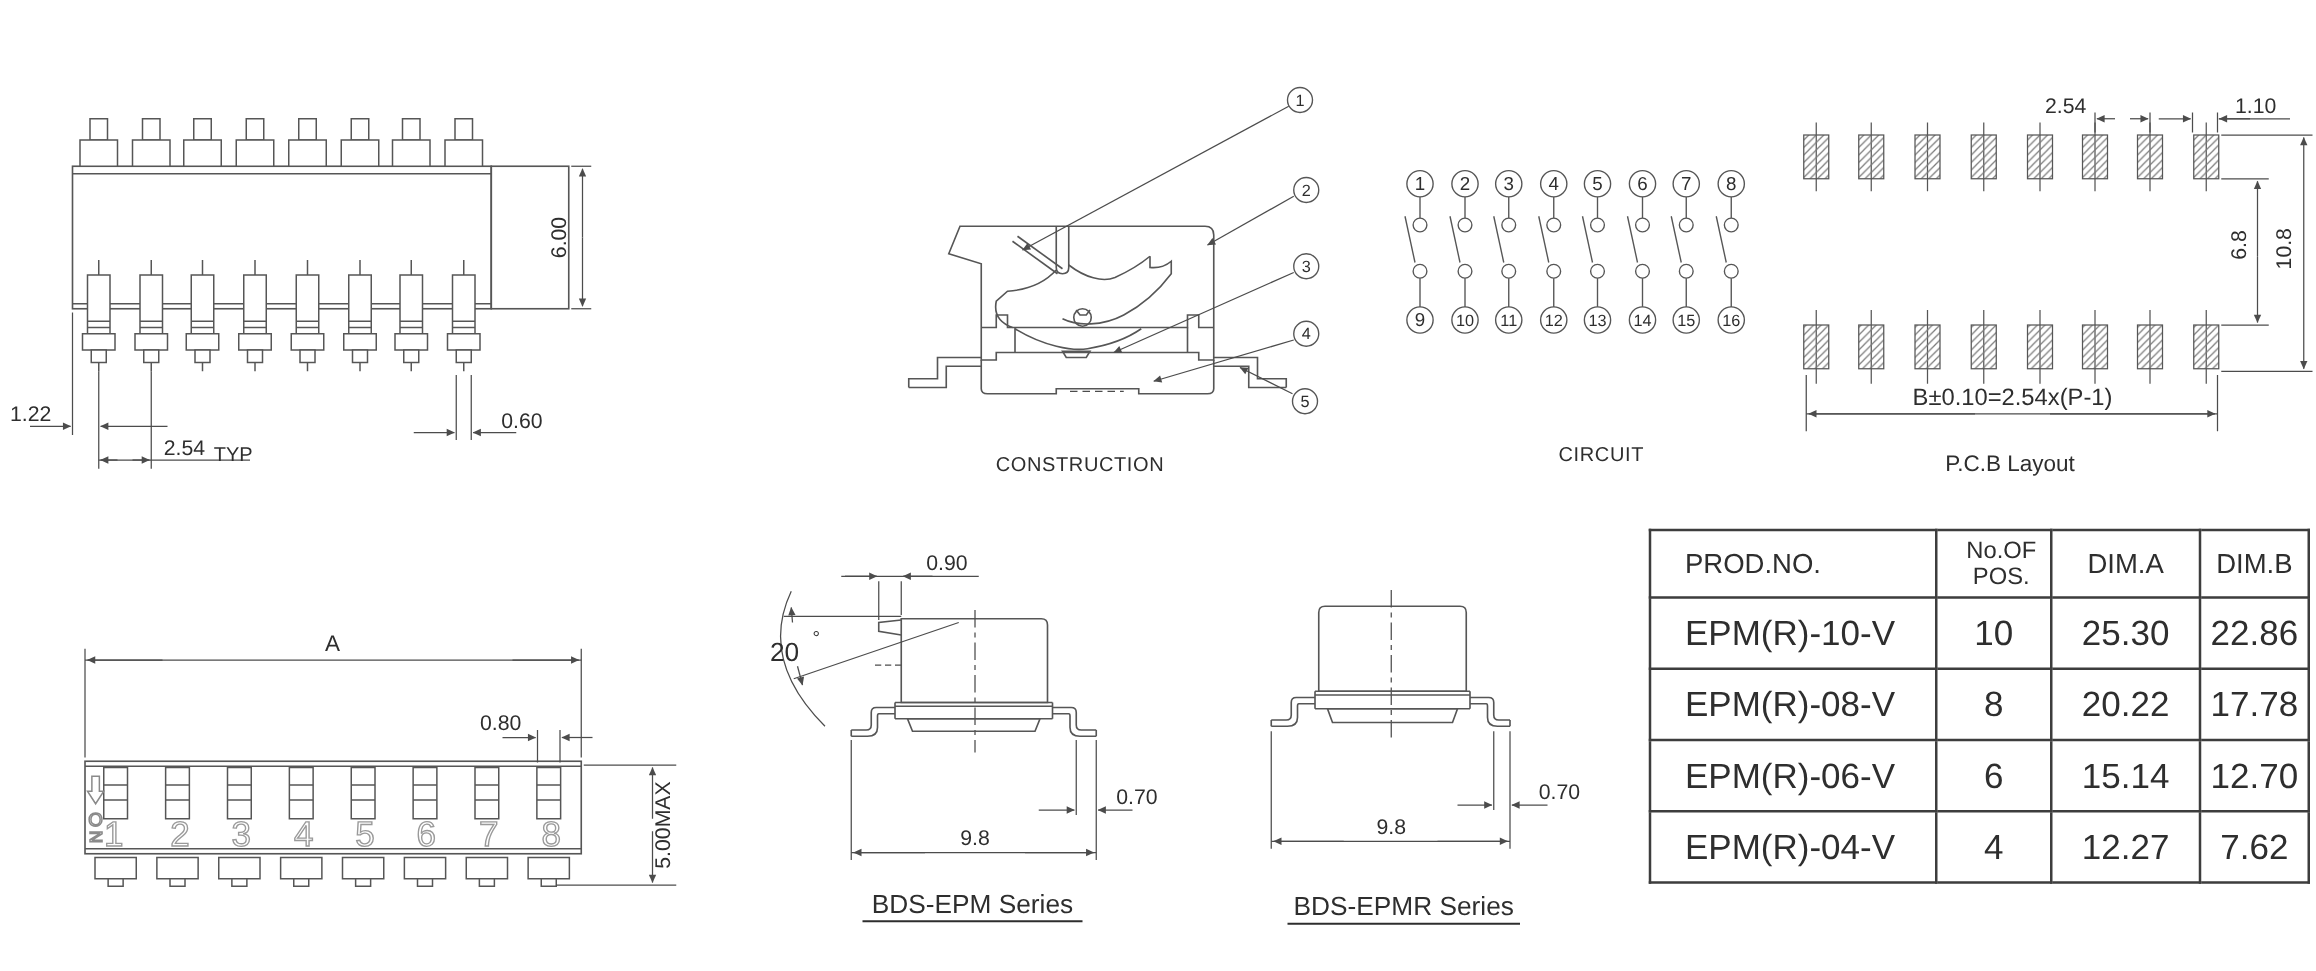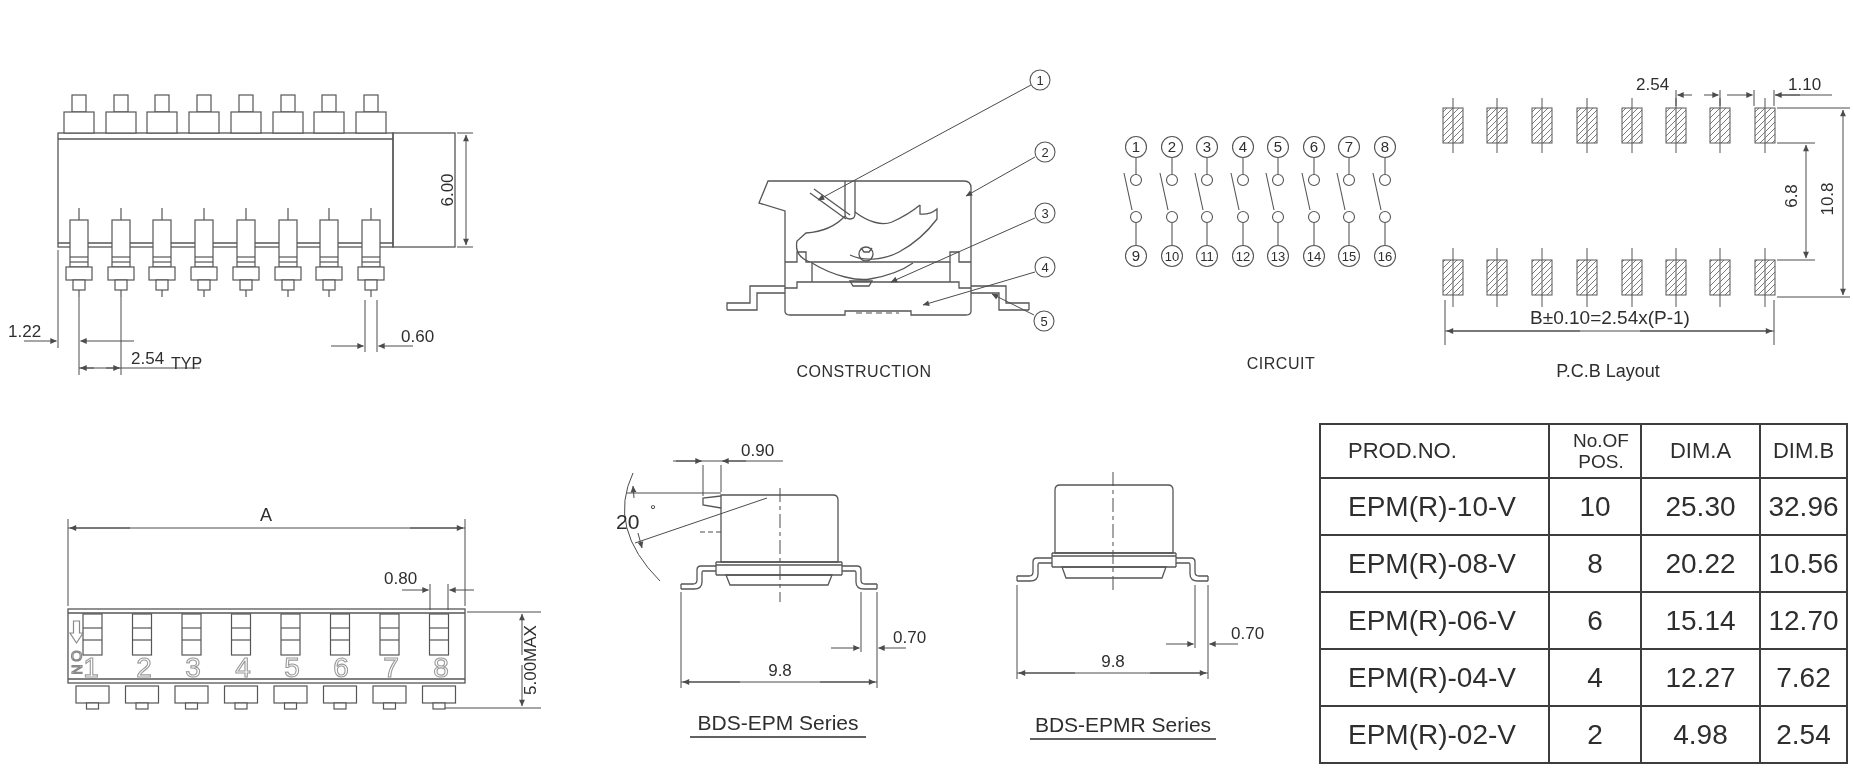--- a/index.html
+++ b/index.html
@@ -366,43 +366,37 @@
         <td class="c-pos"><span>No.OF</span><br><span>POS.</span></td>
         <td class="c-dima">DIM.A</td>
         <td class="c-dimb">DIM.B</td>
       </tr>
     </thead>
     <tbody>
       <tr>
         <td class="c-prod">EPM(R)-10-V</td>
         <td class="c-pos">10</td>
         <td class="c-dima">25.30</td>
-        <td class="c-dimb">32.96</td>
+        <td class="c-dimb">22.86</td>
       </tr>
       <tr>
         <td class="c-prod">EPM(R)-08-V</td>
         <td class="c-pos">8</td>
         <td class="c-dima">20.22</td>
-        <td class="c-dimb">10.56</td>
+        <td class="c-dimb">17.78</td>
       </tr>
       <tr>
         <td class="c-prod">EPM(R)-06-V</td>
         <td class="c-pos">6</td>
         <td class="c-dima">15.14</td>
         <td class="c-dimb">12.70</td>
       </tr>
       <tr>
         <td class="c-prod">EPM(R)-04-V</td>
         <td class="c-pos">4</td>
         <td class="c-dima">12.27</td>
         <td class="c-dimb">7.62</td>
       </tr>
-      <tr>
-        <td class="c-prod">EPM(R)-02-V</td>
-        <td class="c-pos">2</td>
-        <td class="c-dima">4.98</td>
-        <td class="c-dimb">2.54</td>
-      </tr>
     </tbody>
   </table>
 </div>
 
 </div>
 
 </body></html>

